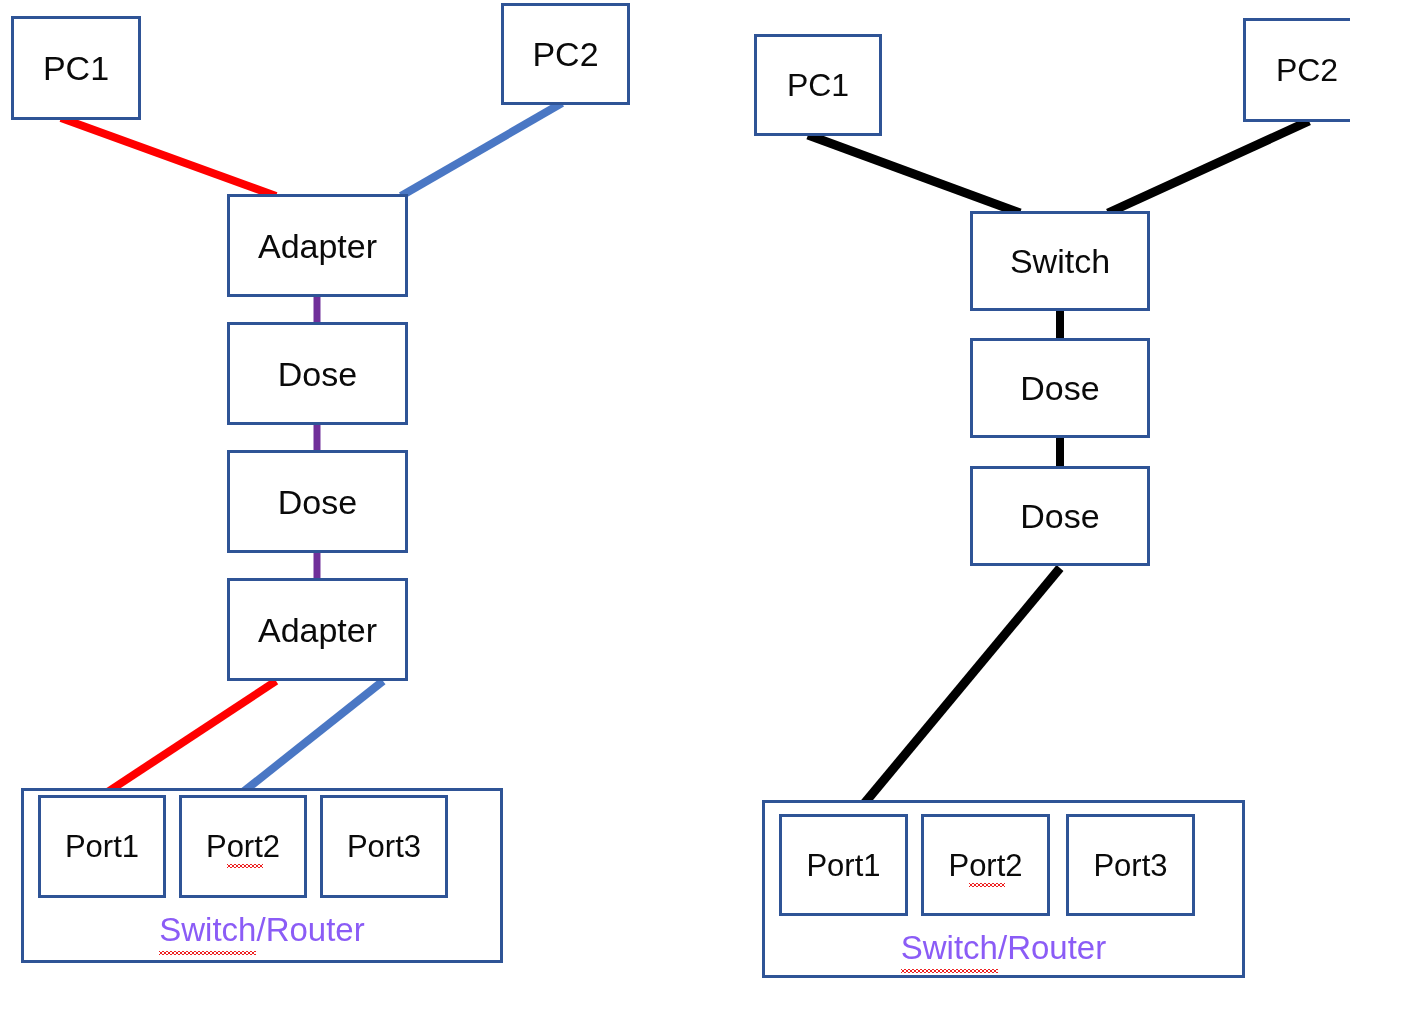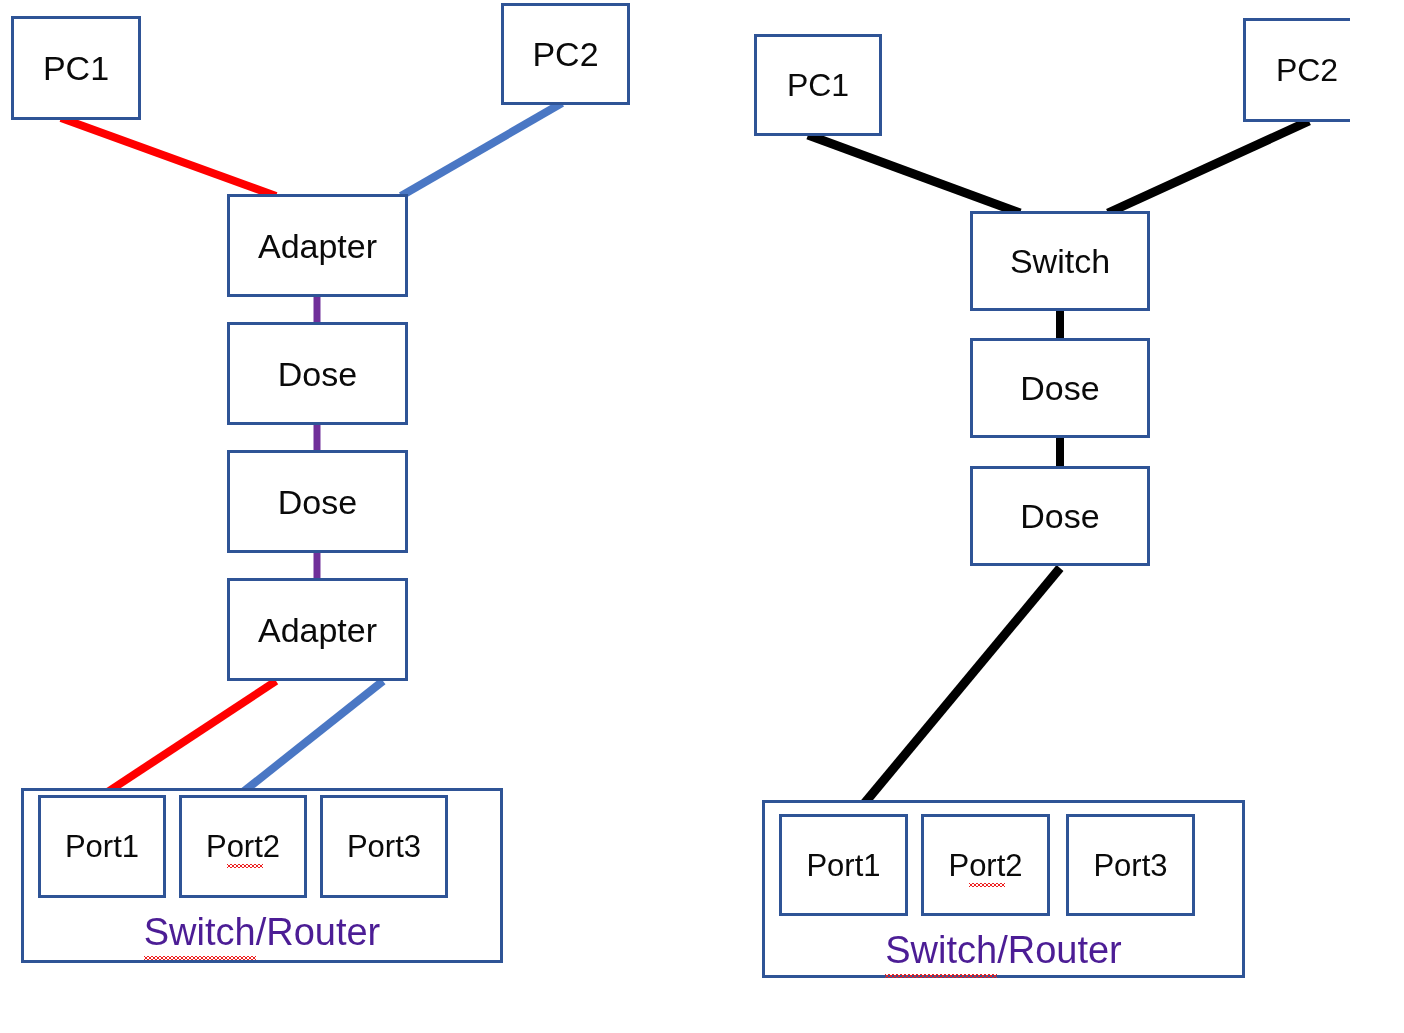--- a/index.html
+++ b/index.html
@@ -48,22 +48,22 @@
     position: absolute;
     box-sizing: border-box;
     border: 3px solid #2F5496;
     background: #ffffff;
   }
   .chassis-label {
     position: absolute;
     left: 0;
     width: 100%;
     text-align: center;
-    font-size: 38px;
-    color: #4c1d95;
+    font-size: 33px;
+    color: #8b5cf6;
     white-space: nowrap;
   }
   
   .sp {
     position: relative;
     display: inline-block;
   }
   .sp::after {
     content: "";
     position: absolute;

